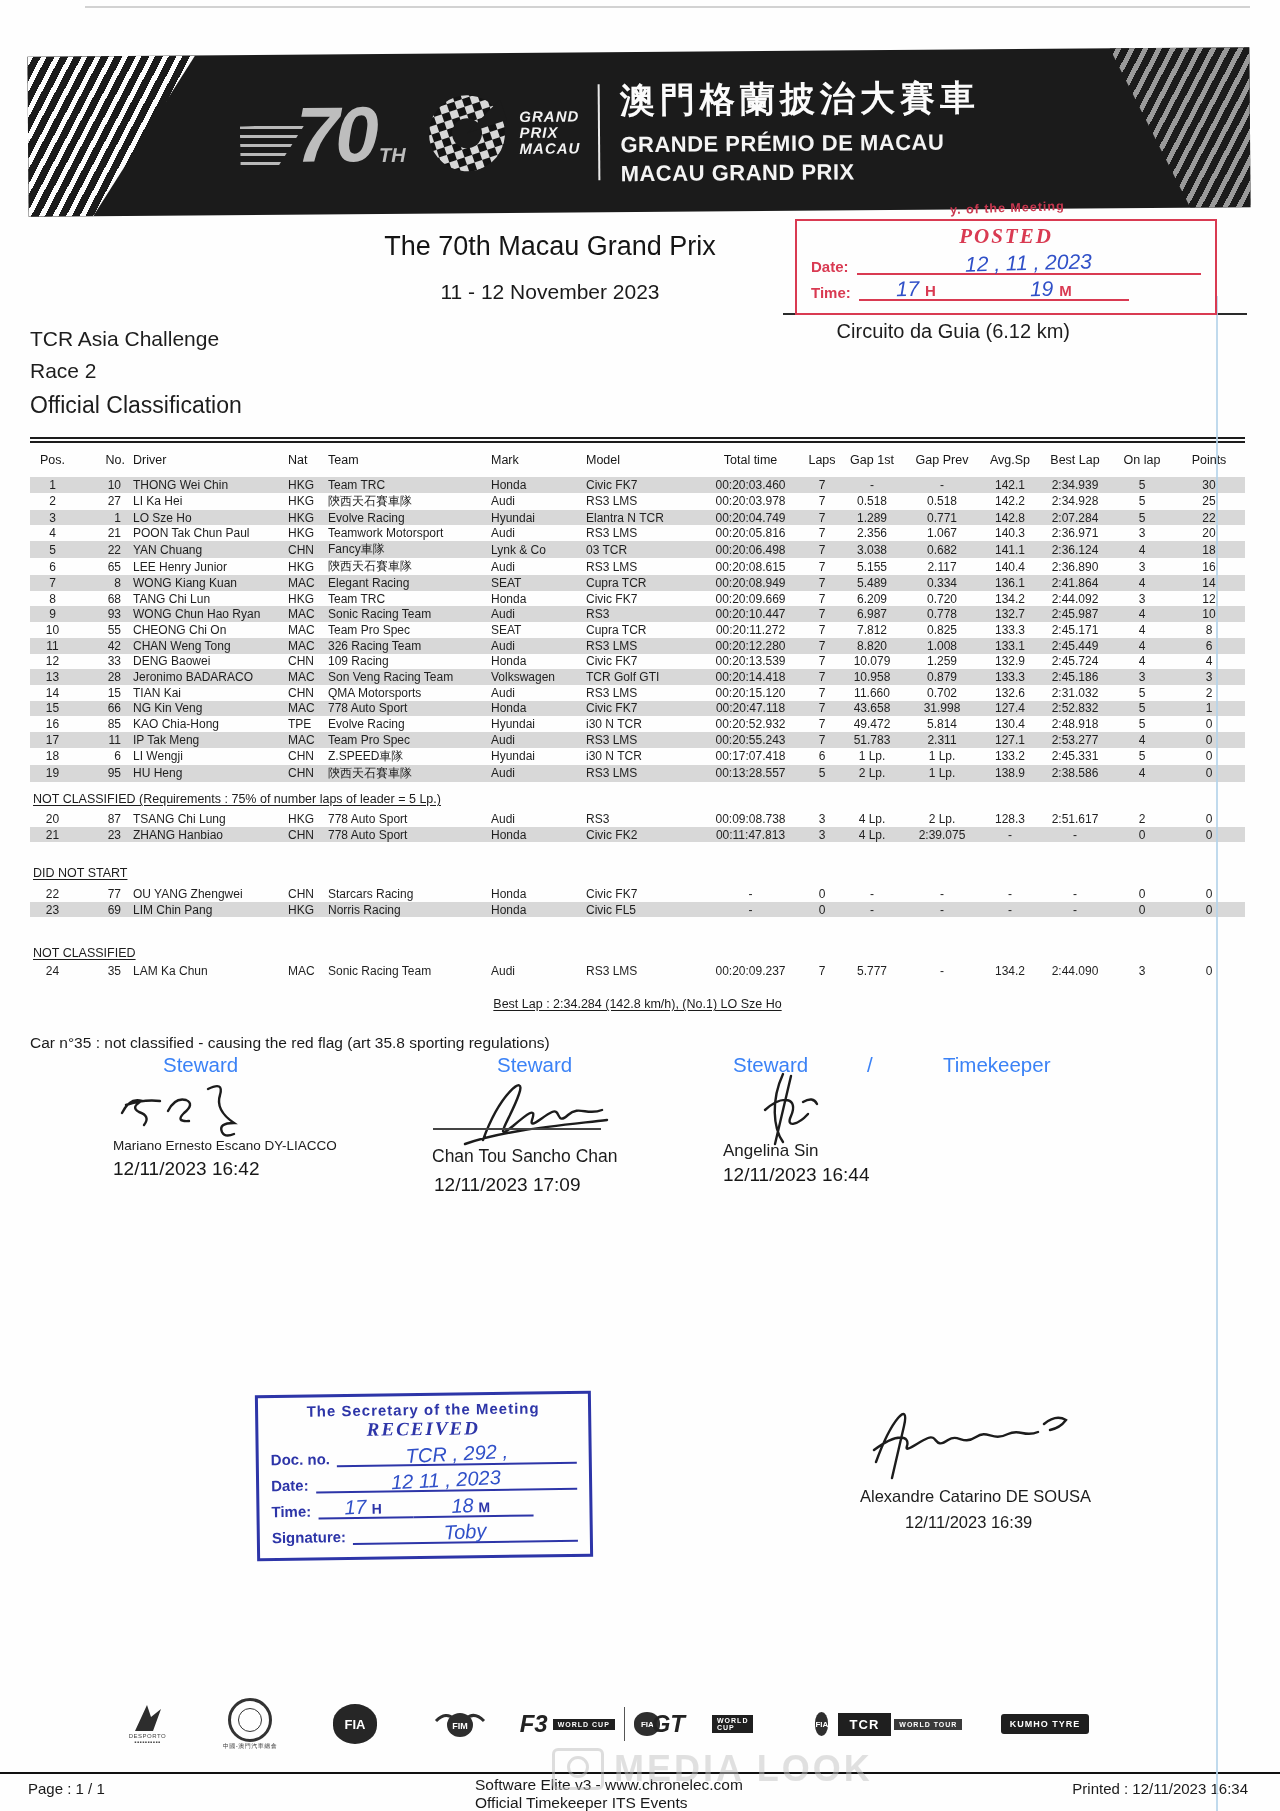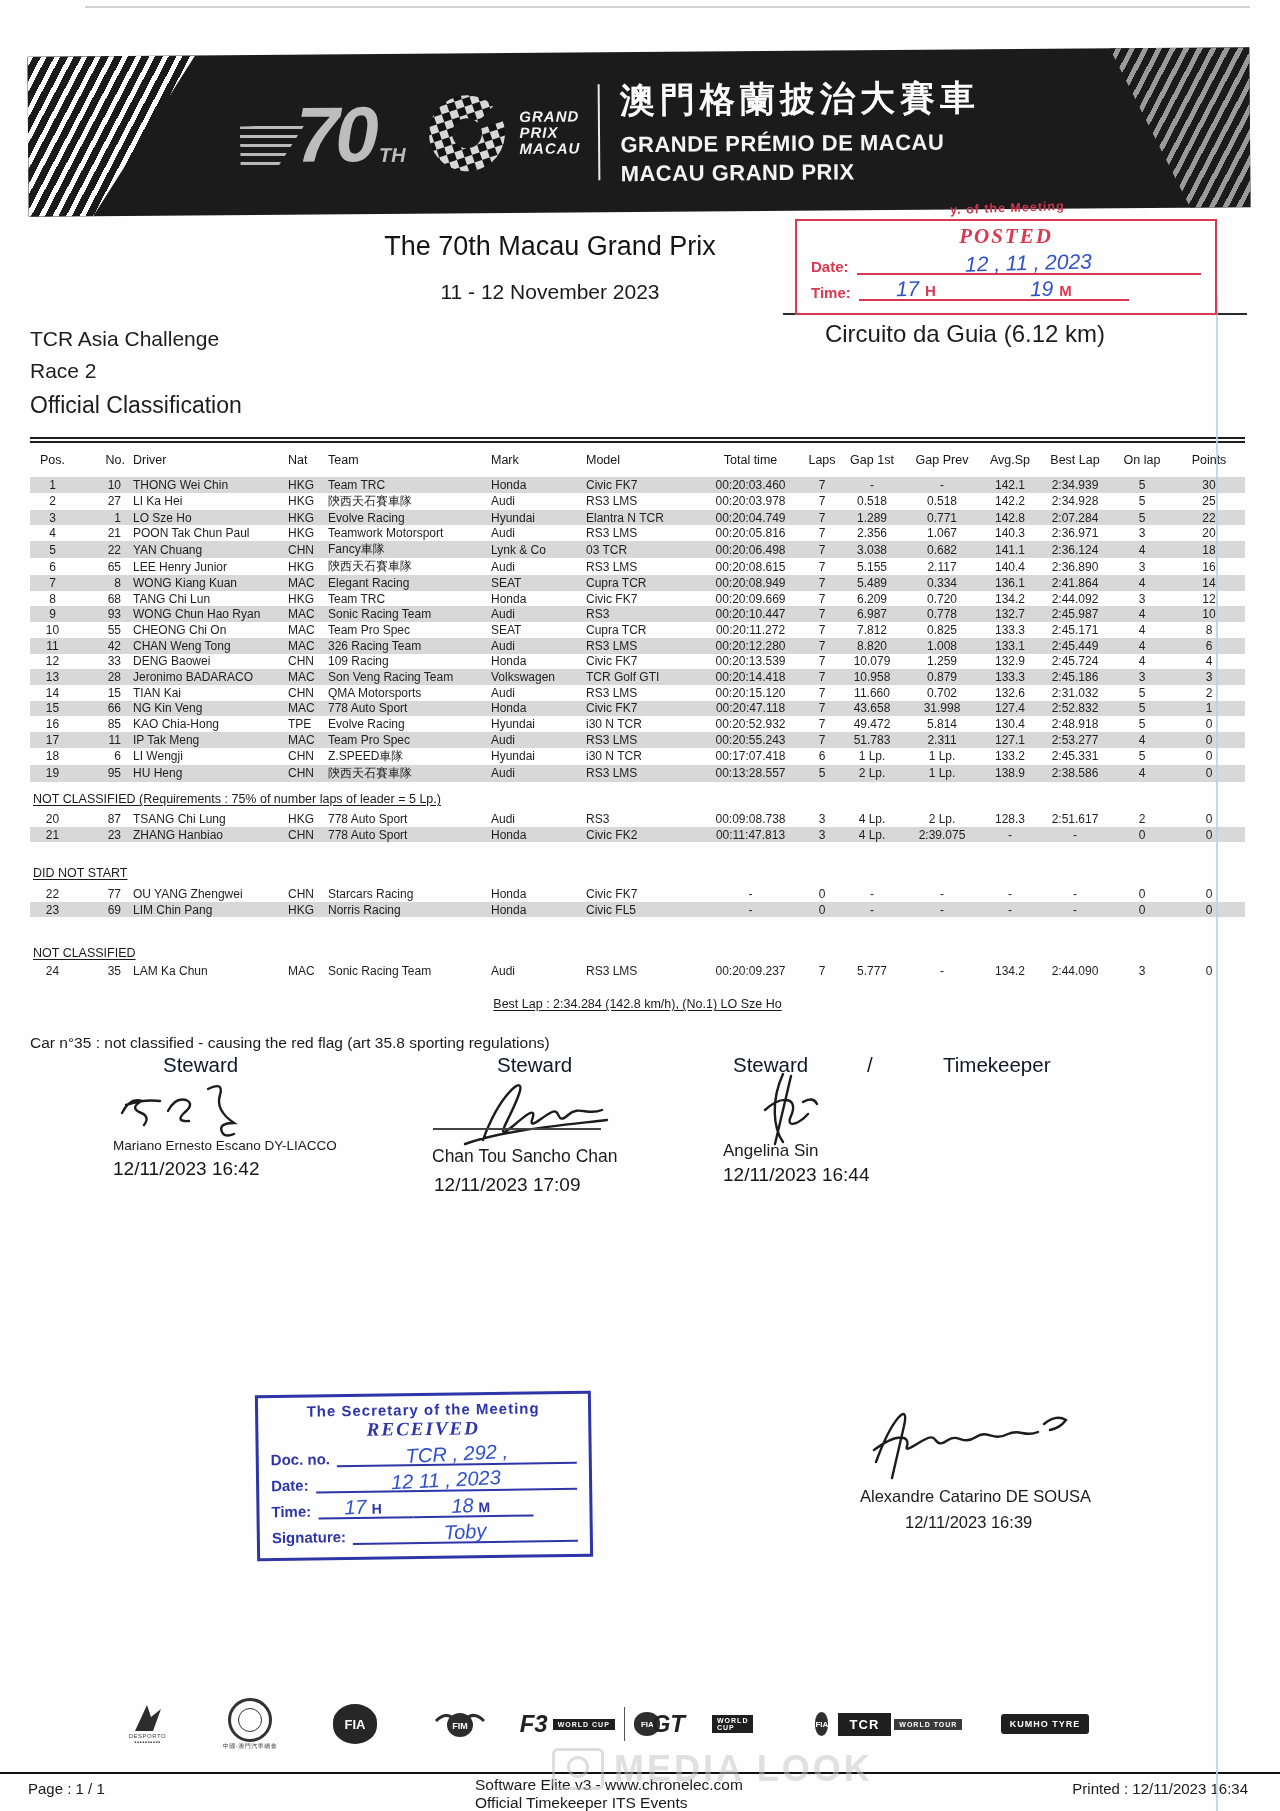--- a/index.html
+++ b/index.html
@@ -30,21 +30,21 @@
   .titles .zh{font-size:35px;font-weight:bold;color:#fbfbfb;letter-spacing:5px;margin-bottom:8px;}
   .titles .pt{font-size:22px;font-weight:bold;color:#f4f4f4;letter-spacing:.5px;margin-bottom:3px;}
   .titles .en{font-size:22px;font-weight:bold;color:#f4f4f4;letter-spacing:.5px;}
 
   
   .event-title{position:absolute;left:150px;top:231px;width:800px;text-align:center;font-size:27px;color:#151515;}
   .event-dates{position:absolute;left:150px;top:280px;width:800px;text-align:center;font-size:21px;color:#1a1a1a;}
   .h-left1{position:absolute;left:30px;top:327px;font-size:21px;}
   .h-left2{position:absolute;left:30px;top:359px;font-size:21px;}
   .h-left3{position:absolute;left:30px;top:392px;font-size:23px;}
-  .h-right1{position:absolute;left:705px;top:320px;width:400px;text-align:right;font-size:24px;}
+  .h-right1{position:absolute;left:670px;top:320px;width:400px;text-align:right;font-size:20px;}
   .h-right2{position:absolute;left:670px;top:352px;width:400px;text-align:right;font-size:21px;}
   .hr-right{position:absolute;left:783px;top:313px;width:464px;height:2px;background:#2a2a2a;}
 
   
   .posted-overlay{position:absolute;left:950px;top:201px;font-size:12.5px;color:#c9374f;transform:rotate(-2deg);
       font-weight:bold;letter-spacing:1px;z-index:5;}
   .posted{position:absolute;left:795px;top:219px;width:418px;height:92px;border:2.5px solid #d93a52;z-index:4;}
   .posted-title{margin-top:3px;text-align:center;font-family:"Liberation Serif",serif;font-weight:bold;
       font-style:italic;font-size:21px;letter-spacing:2px;color:#d93a52;}
   .stamp-row{display:flex;align-items:flex-end;margin:2px 14px 0 14px;height:24px;}
@@ -66,21 +66,21 @@
   th.c-no{padding-right:8px !important;}
   .c-driver,.c-team,.c-mark,.c-model,.c-nat{text-align:left;}
   .c-total,.c-laps,.c-gap1,.c-gapp,.c-avg,.c-best,.c-onlap,.c-pts{text-align:center;}
   .sec-label{position:absolute;left:33px;font-size:12.5px;color:#1c1c1c;text-decoration:underline;text-underline-offset:2px;}
 
   .bestlap{position:absolute;left:30px;top:997px;width:1215px;text-align:center;font-size:12.5px;
       text-decoration:underline;text-underline-offset:2px;color:#1b1b1b;}
   .car-note{position:absolute;left:30px;top:1034px;font-size:15.5px;color:#1b1b1b;}
 
   
-  .stew{position:absolute;top:1053px;font-size:20.5px;color:#0f172a;}
+  .stew{position:absolute;top:1053px;font-size:20.5px;color:#3b82f6;}
   .sig-name{position:absolute;color:#1c1c1c;}
   .sig-dt{position:absolute;font-size:19px;color:#171717;}
   .sigline{position:absolute;left:433px;top:1128px;width:168px;height:1.6px;background:#444;}
   svg.sig path{fill:none;stroke:#1c1c1c;stroke-width:2.4;stroke-linecap:round;}
 
   
   .received{position:absolute;left:256px;top:1393px;width:330px;height:160px;border:3.5px solid #2d35a8;
       transform:rotate(-0.8deg);background:rgba(255,255,255,0);z-index:3;}
   .rcv-l1{margin-top:5px;text-align:center;color:#2d35a8;font-weight:bold;font-size:15px;letter-spacing:1px;}
   .rcv-l2{text-align:center;color:#2d35a8;font-weight:bold;font-style:italic;font-size:19px;

